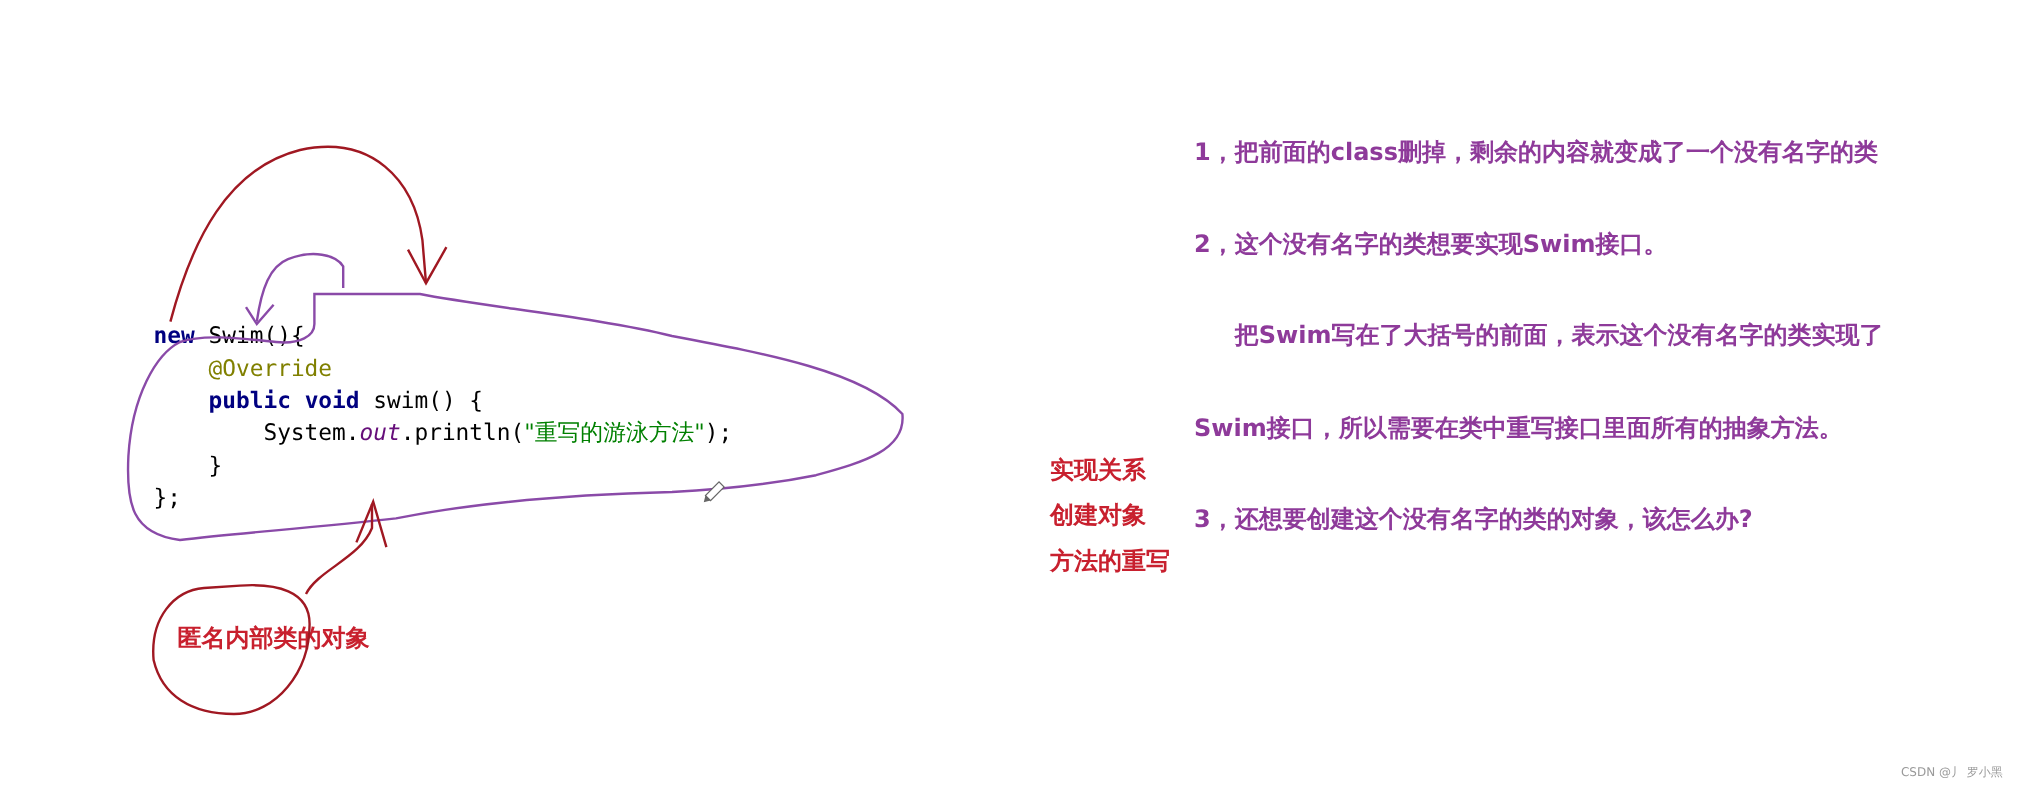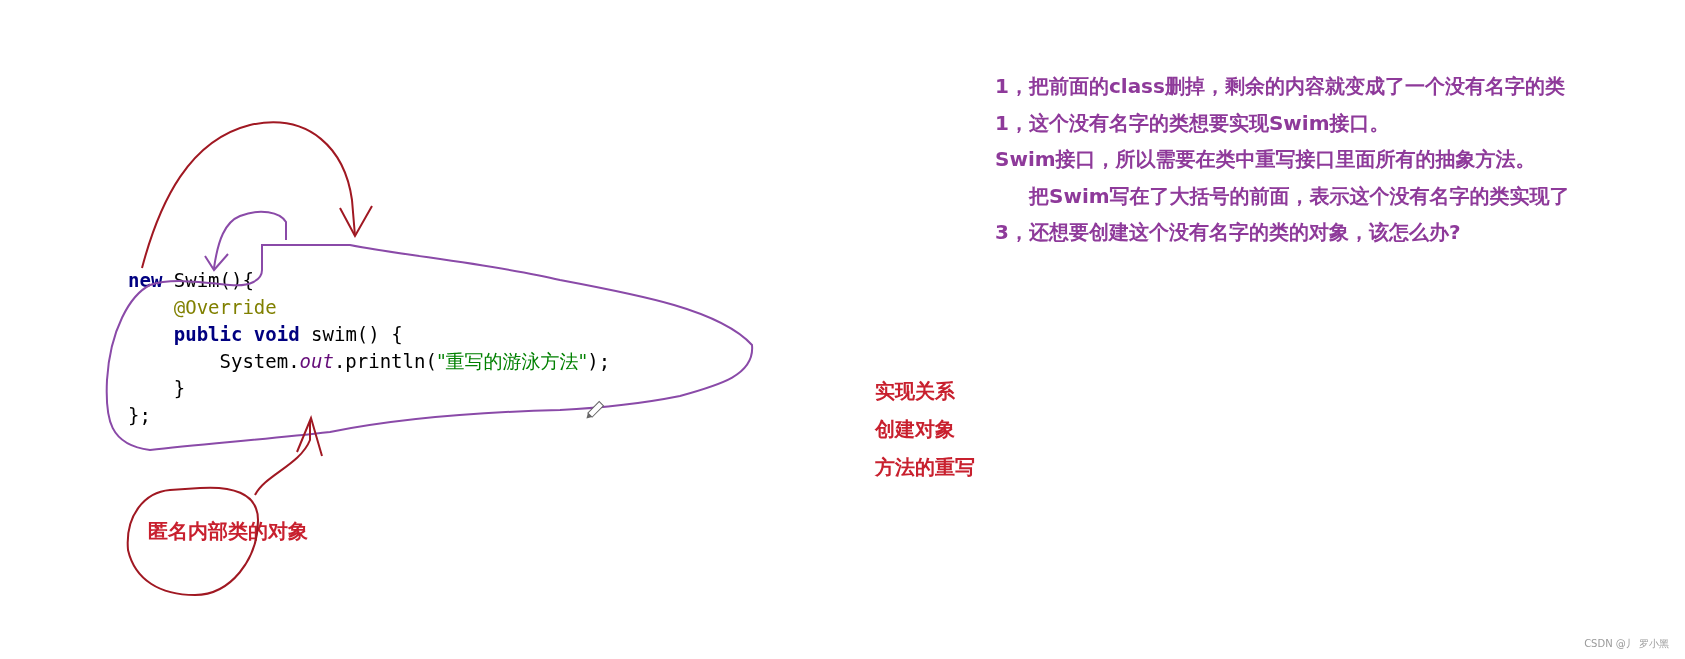--- a/index.html
+++ b/index.html
@@ -15,21 +15,21 @@
       white-space: pre; margin: 4px;
     }
     .code .kw { color: #000080; font-weight: bold; }
     .code .ann { color: #808000; }
     .code .fld { color: #660e7a; font-style: italic; }
     .code .str { color: #008000; font-family: "DejaVu Serif", serif; }
     .notes {
       position: absolute; left: 995px; top: 68px;
       color: #8e3a9a; font-weight: bold; font-size: 20px; line-height: 36.5px;
     }
-    .notes .line { white-space: nowrap; }
+    .notes .line { white-space: nowrap; margin-top: 40px; }
     .notes .indent { padding-left: 34px; }
     .labels {
       position: absolute; left: 830px; top: 372px;
       color: #c8202e; font-weight: bold; font-size: 20px; line-height: 38px; margin-left: 45px;
     }
     .anon-label {
       position: absolute; left: 148px; top: 518px;
       color: #c8202e; font-weight: bold; font-size: 20px;
     }
     .watermark {
@@ -43,23 +43,23 @@
 
 <div class="code"><span><span class="kw">new</span><span> Swim(){</span></span>
     <span class="ann">@Override</span>
     <span><span class="kw">public</span> <span class="kw">void</span><span> swim() {</span></span>
         <span><span>System.</span><span class="fld">out</span><span>.println(</span><span class="str">"重写的游泳方法"</span><span>);</span></span>
     <span>}</span>
 <span>};</span></div>
 
 <div class="notes">
   <div class="line">1，把前面的class删掉，剩余的内容就变成了一个没有名字的类</div>
-  <div class="line">1，这个没有名字的类想要实现Swim接口。</div>
+  <div class="line">2，这个没有名字的类想要实现Swim接口。</div>
+  <div class="line indent">把Swim写在了大括号的前面，表示这个没有名字的类实现了</div>
   <div class="line">Swim接口，所以需要在类中重写接口里面所有的抽象方法。</div>
-  <div class="line indent">把Swim写在了大括号的前面，表示这个没有名字的类实现了</div>
   <div class="line">3，还想要创建这个没有名字的类的对象，该怎么办?</div>
 </div>
 
 <div class="labels">
   <div>实现关系</div>
   <div>创建对象</div>
   <div>方法的重写</div>
 </div>
 
 <div class="anon-label">匿名内部类的对象</div>

